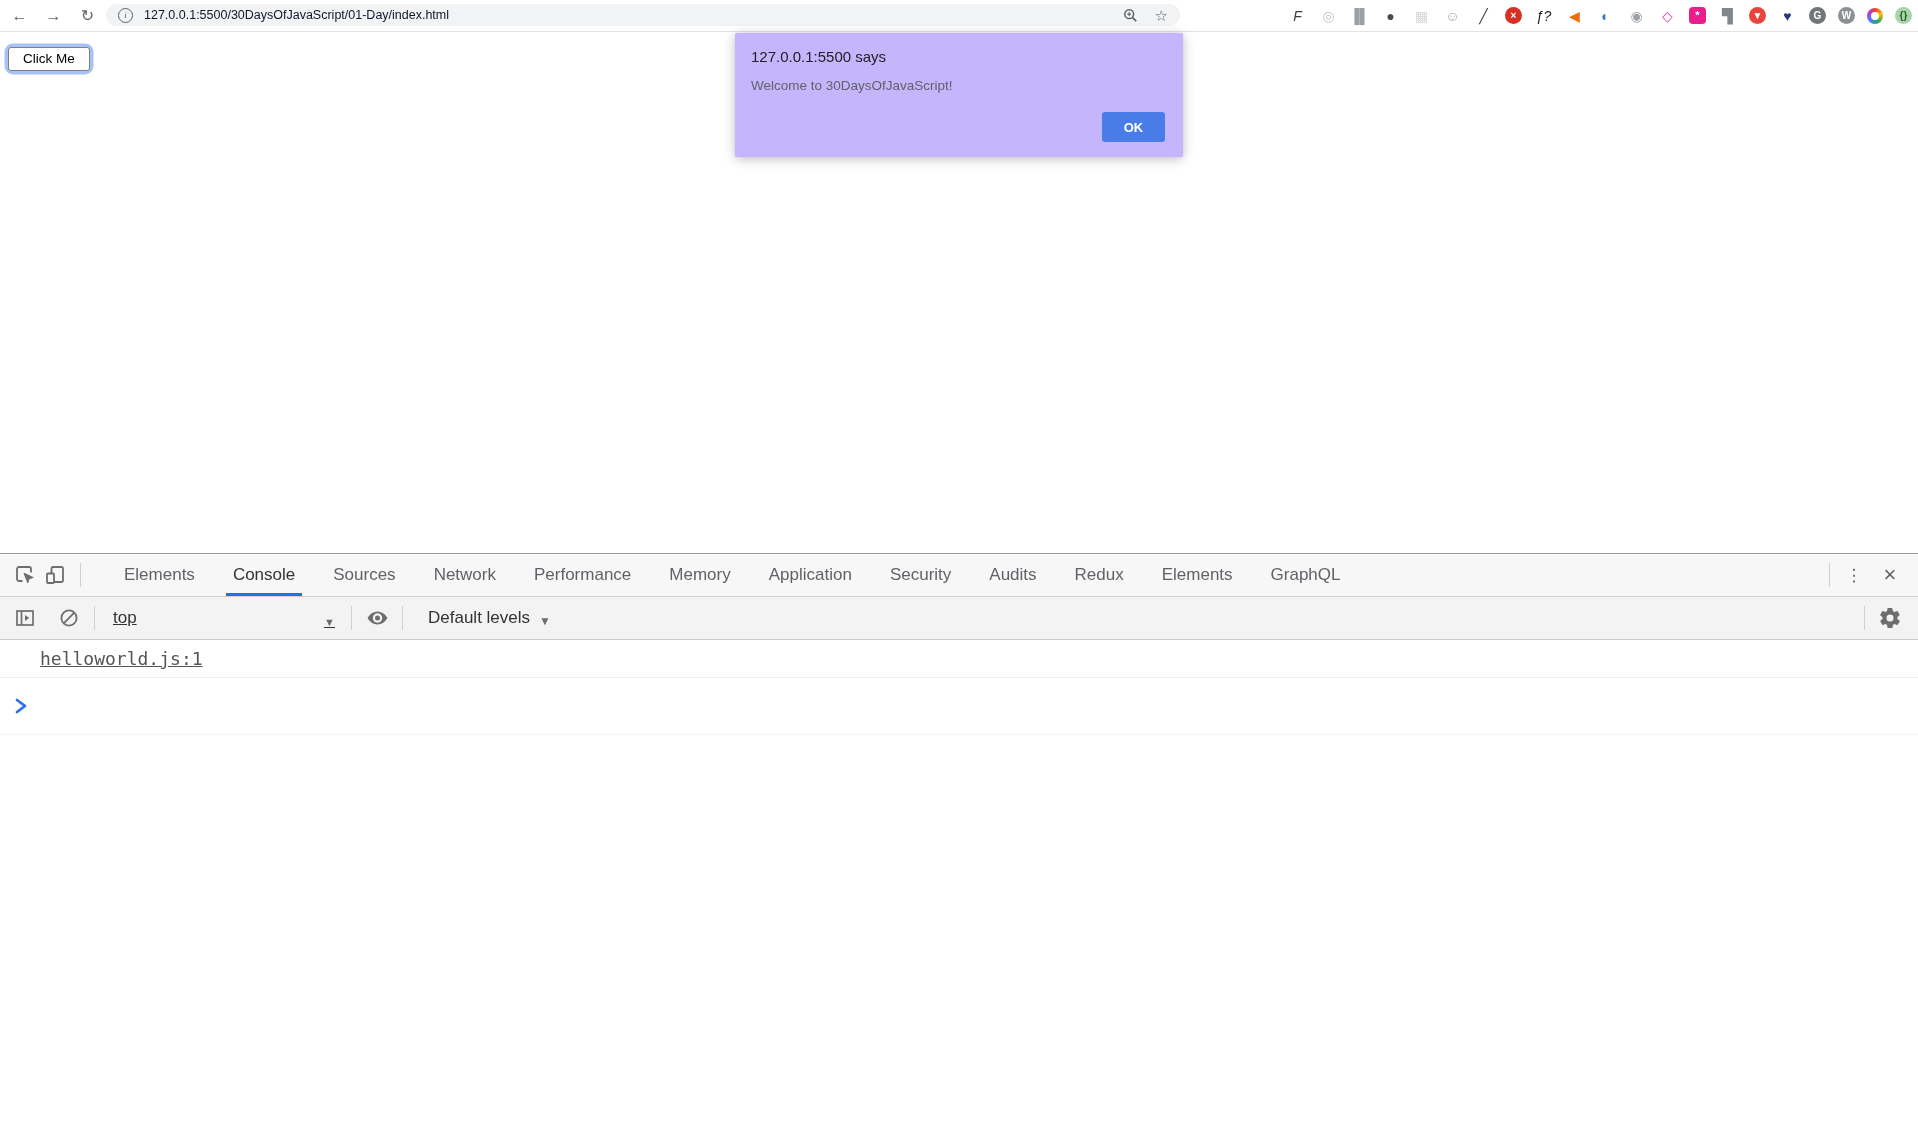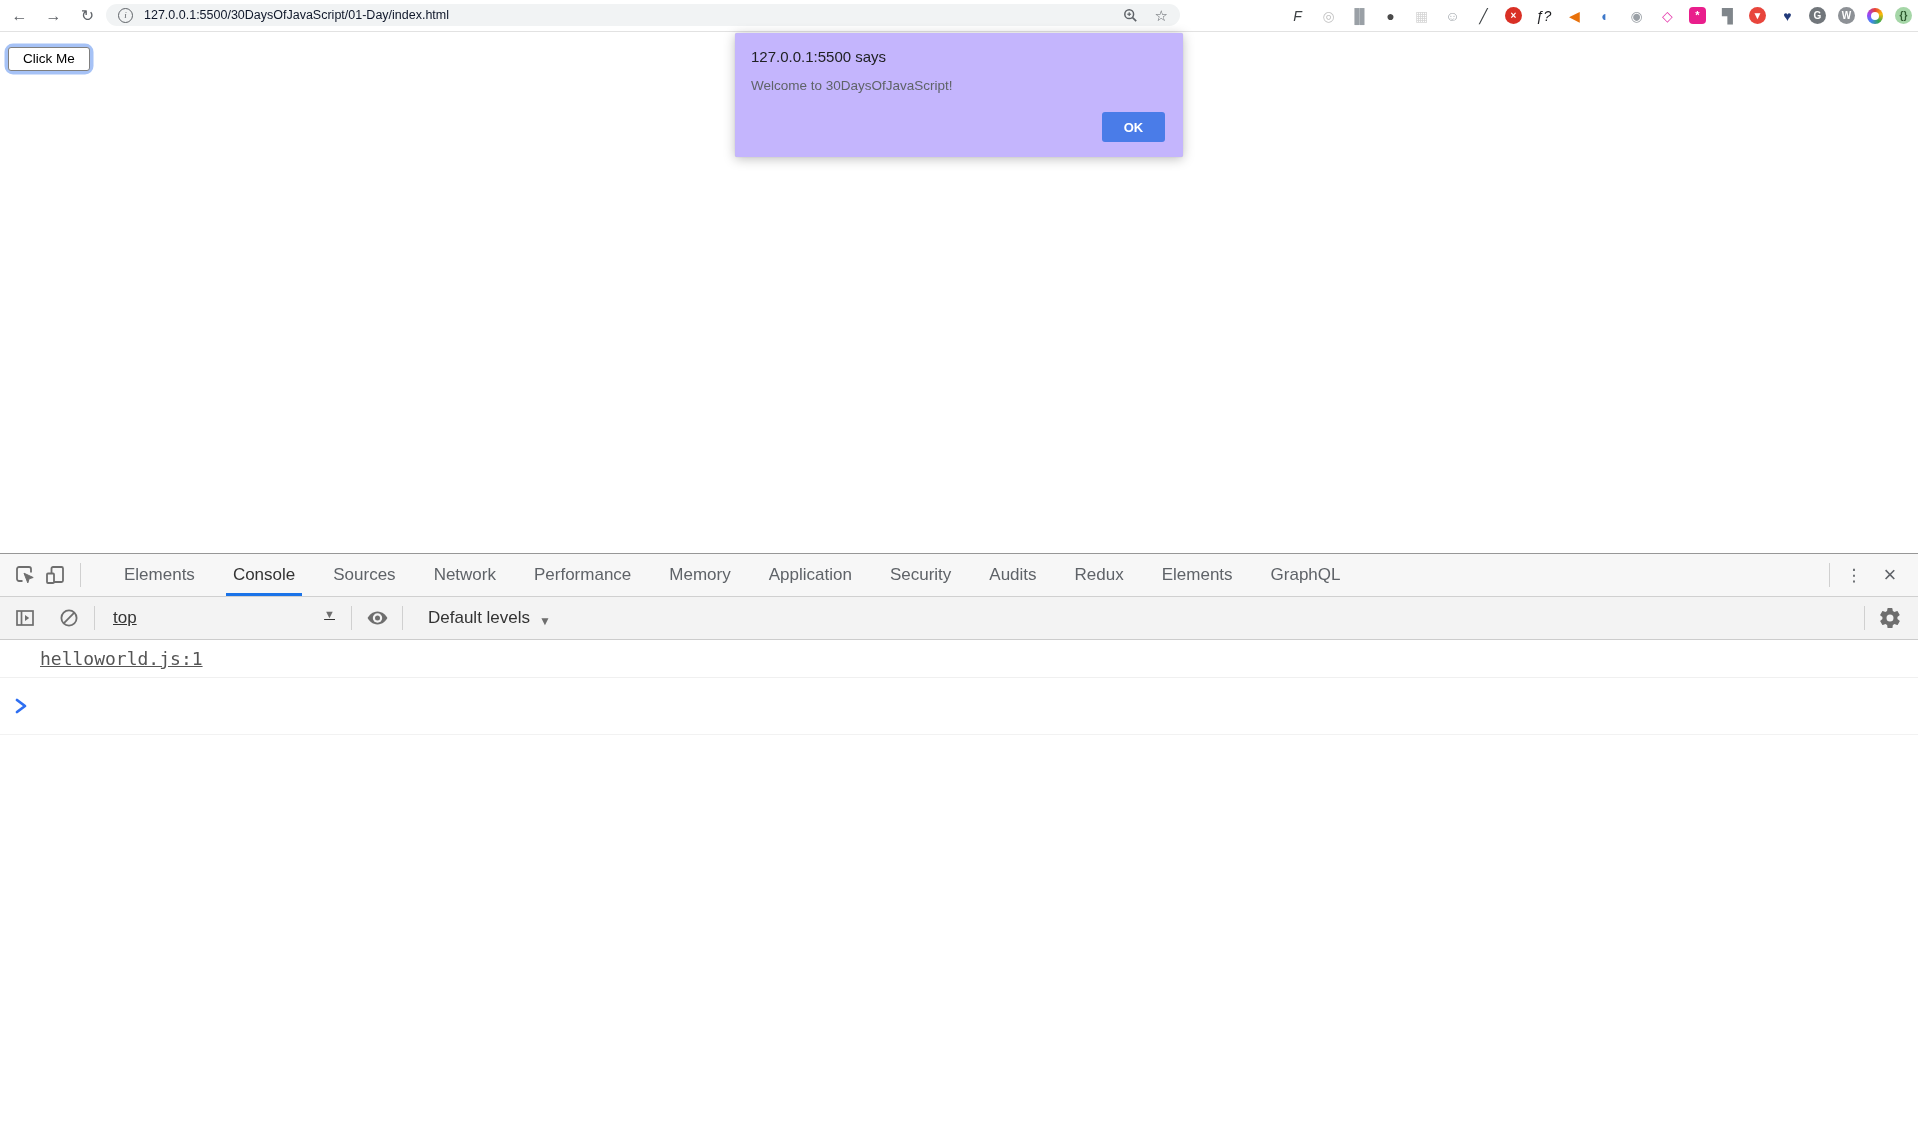--- a/index.html
+++ b/index.html
@@ -57,21 +57,21 @@
     position:relative;cursor:pointer;white-space:nowrap;}
   .dt-tab.active{color:#333;}
   .dt-tab.active::after{content:"";position:absolute;left:12px;right:12px;bottom:0;height:3px;background:#1a73e8;}
   .dt-tabbar-right{margin-left:auto;display:flex;align-items:center;padding-right:16px;}
   .kebab{color:#5f6368;font-size:17px;width:20px;text-align:center;margin:0 14px;cursor:pointer;}
   .dt-close{color:#5f6368;font-size:22px;width:24px;text-align:center;cursor:pointer;line-height:1;}
   .dt-toolbar{height:42px;background:#f3f3f3;border-bottom:1px solid #ccc;
     display:flex;align-items:center;padding-left:10px;position:relative;}
   .tool-icon{width:30px;display:flex;align-items:center;justify-content:center;flex:none;cursor:pointer;}
   .tool-sep{width:1px;height:24px;background:#d0d0d0;margin:0 10px;flex:none;}
-  .context-select{width:222px;display:flex;align-items:flex-start;justify-content:space-between;
+  .context-select{width:222px;display:flex;align-items:flex-end;justify-content:space-between;
     font-size:17px;color:#333;padding:0 6px 0 8px;cursor:pointer;flex:none;text-decoration:underline;}
   .dd-arrow{font-size:11px;color:#6e6e6e;}
   .filter-input{width:412px;height:30px;border:none;background:#fff;margin-left:8px;
     font-size:16px;padding:0 10px;font-family:"Liberation Sans",sans-serif;color:#333;flex:none;outline:none;}
   .filter-input::placeholder{color:#9aa0a6;}
   .levels-select{display:flex;align-items:flex-end;gap:9px;font-size:17px;color:#333;
     margin-left:15px;cursor:pointer;}
   .dt-toolbar-right{margin-left:auto;display:flex;align-items:center;padding-right:13px;}
   
   .console{position:absolute;top:86px;left:0;right:0;bottom:0;background:#fff;

